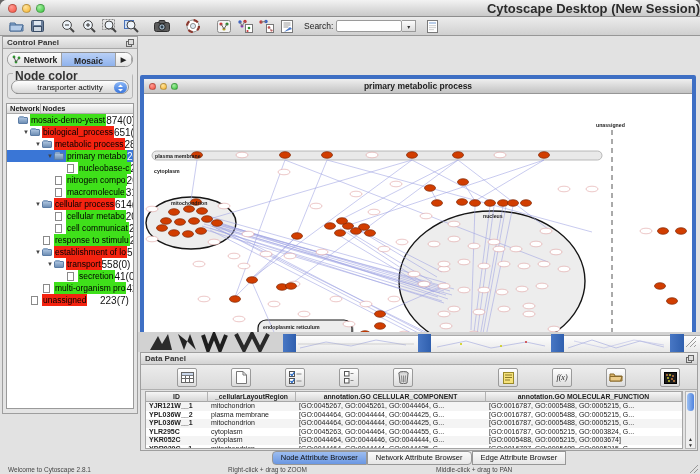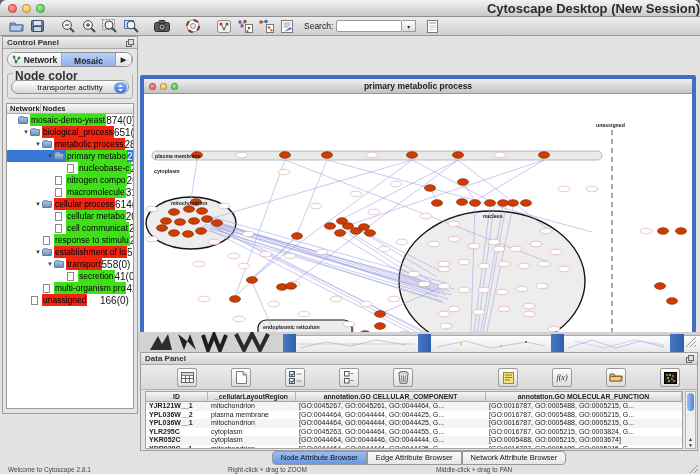--- a/index.html
+++ b/index.html
@@ -433,21 +433,21 @@
             <span class="chip chip-green">multi-organism pro</span>
             <span class="cnt">42(0)</span>
           </div>
           <div class="trow">
             <span style="flex: 0 0 15px;"></span>
             <span class="arrow"></span>
             <span class="nico">
               <span class="file"></span>
             </span>
             <span class="chip chip-red">unassigned</span>
-            <span class="cnt">166(0)</span>
+            <span class="cnt">223(7)</span>
           </div>
         </div>
     </div>
   </div>
 
   <div class="netwin">
     <div class="net-titlebar">
       <div class="nlights">
         <div class="nlight l-red"></div>
         <div class="nlight l-yellow"></div>
@@ -814,22 +814,22 @@
         </div>
     </div>
     <div class="vscroll">
       <div class="vthumb"></div>
       <div class="varrows">▲<br>▼</div>
     </div>
   </div>
 
   <div class="atabs">
     <div class="atab first sel">Node Attribute Browser</div>
+    <div class="atab last">Network Attribute Browser</div>
     <div class="atab">Edge Attribute Browser</div>
-    <div class="atab last">Network Attribute Browser</div>
   </div>
 
   <div class="statusbar">
     <span style="left:8px">Welcome to Cytoscape 2.8.1</span>
     <span style="left:228px">Right-click + drag to ZOOM</span>
     <span style="left:436px">Middle-click + drag to PAN</span>
     <svg class="appgrip" width="8" height="8">
         <line x1="0" y1="8" x2="8" y2="0" stroke="#999"></line>
         <line x1="4" y1="8" x2="8" y2="4" stroke="#999"></line>
       </svg>

